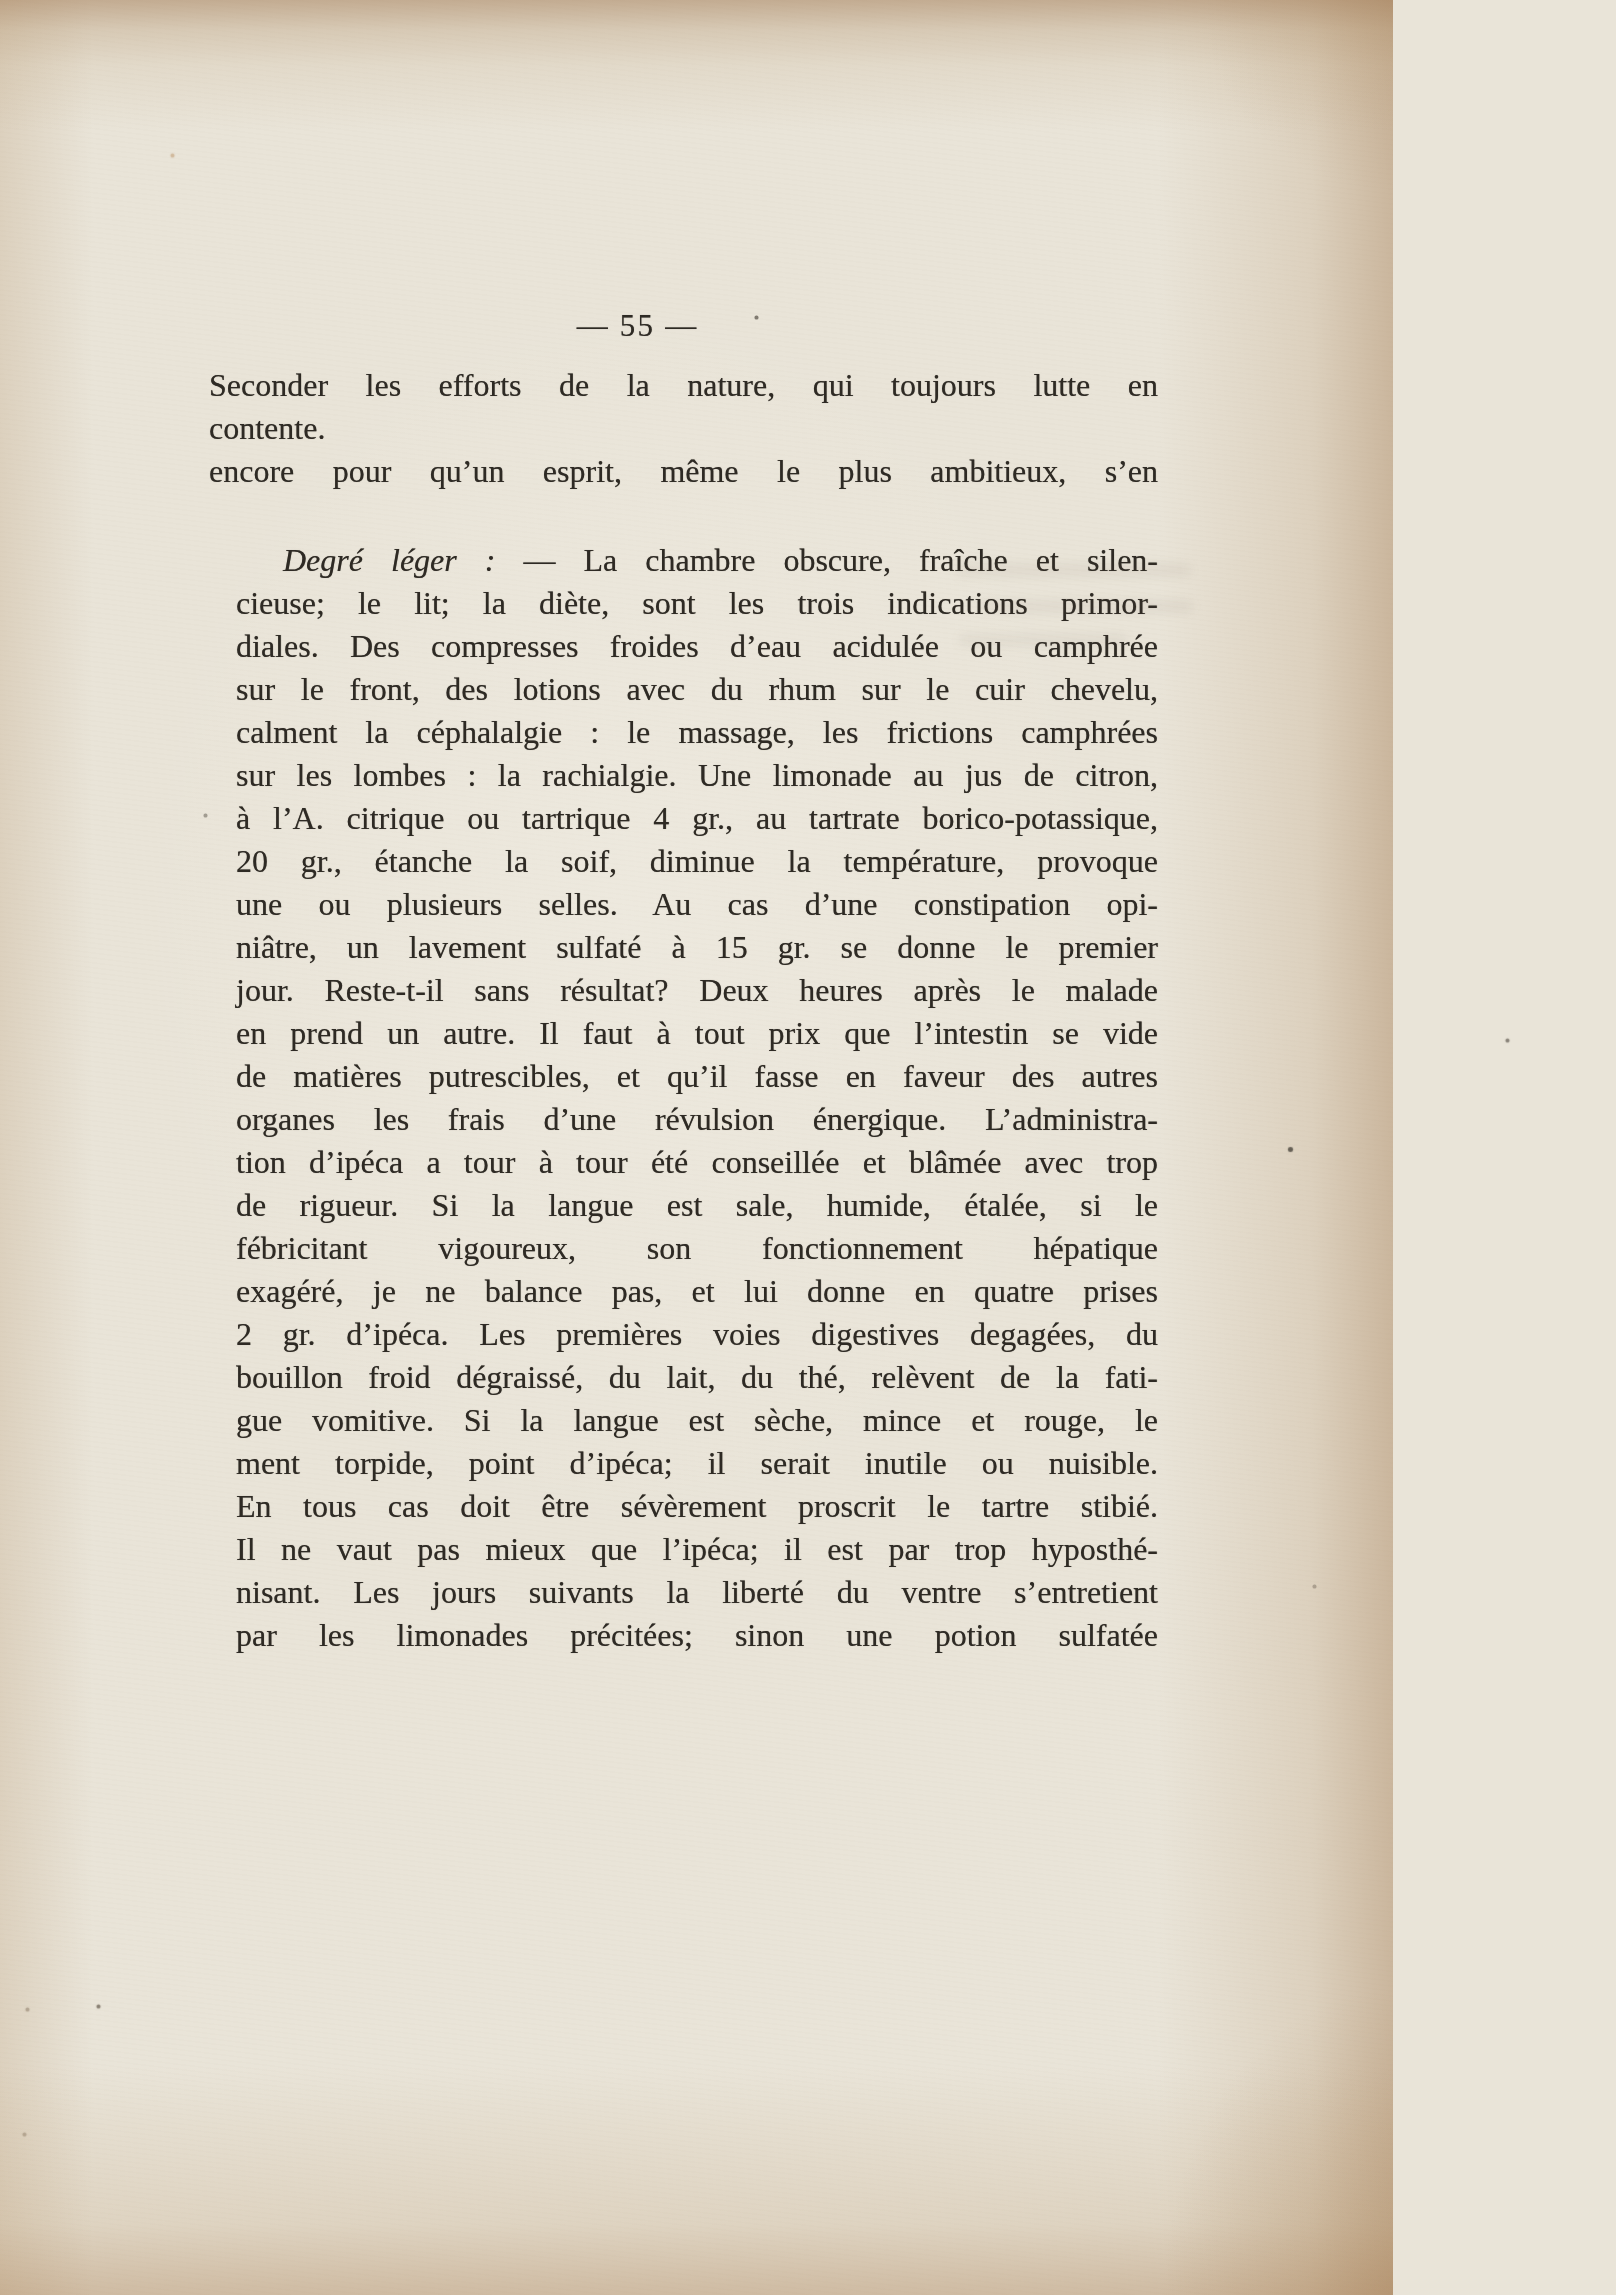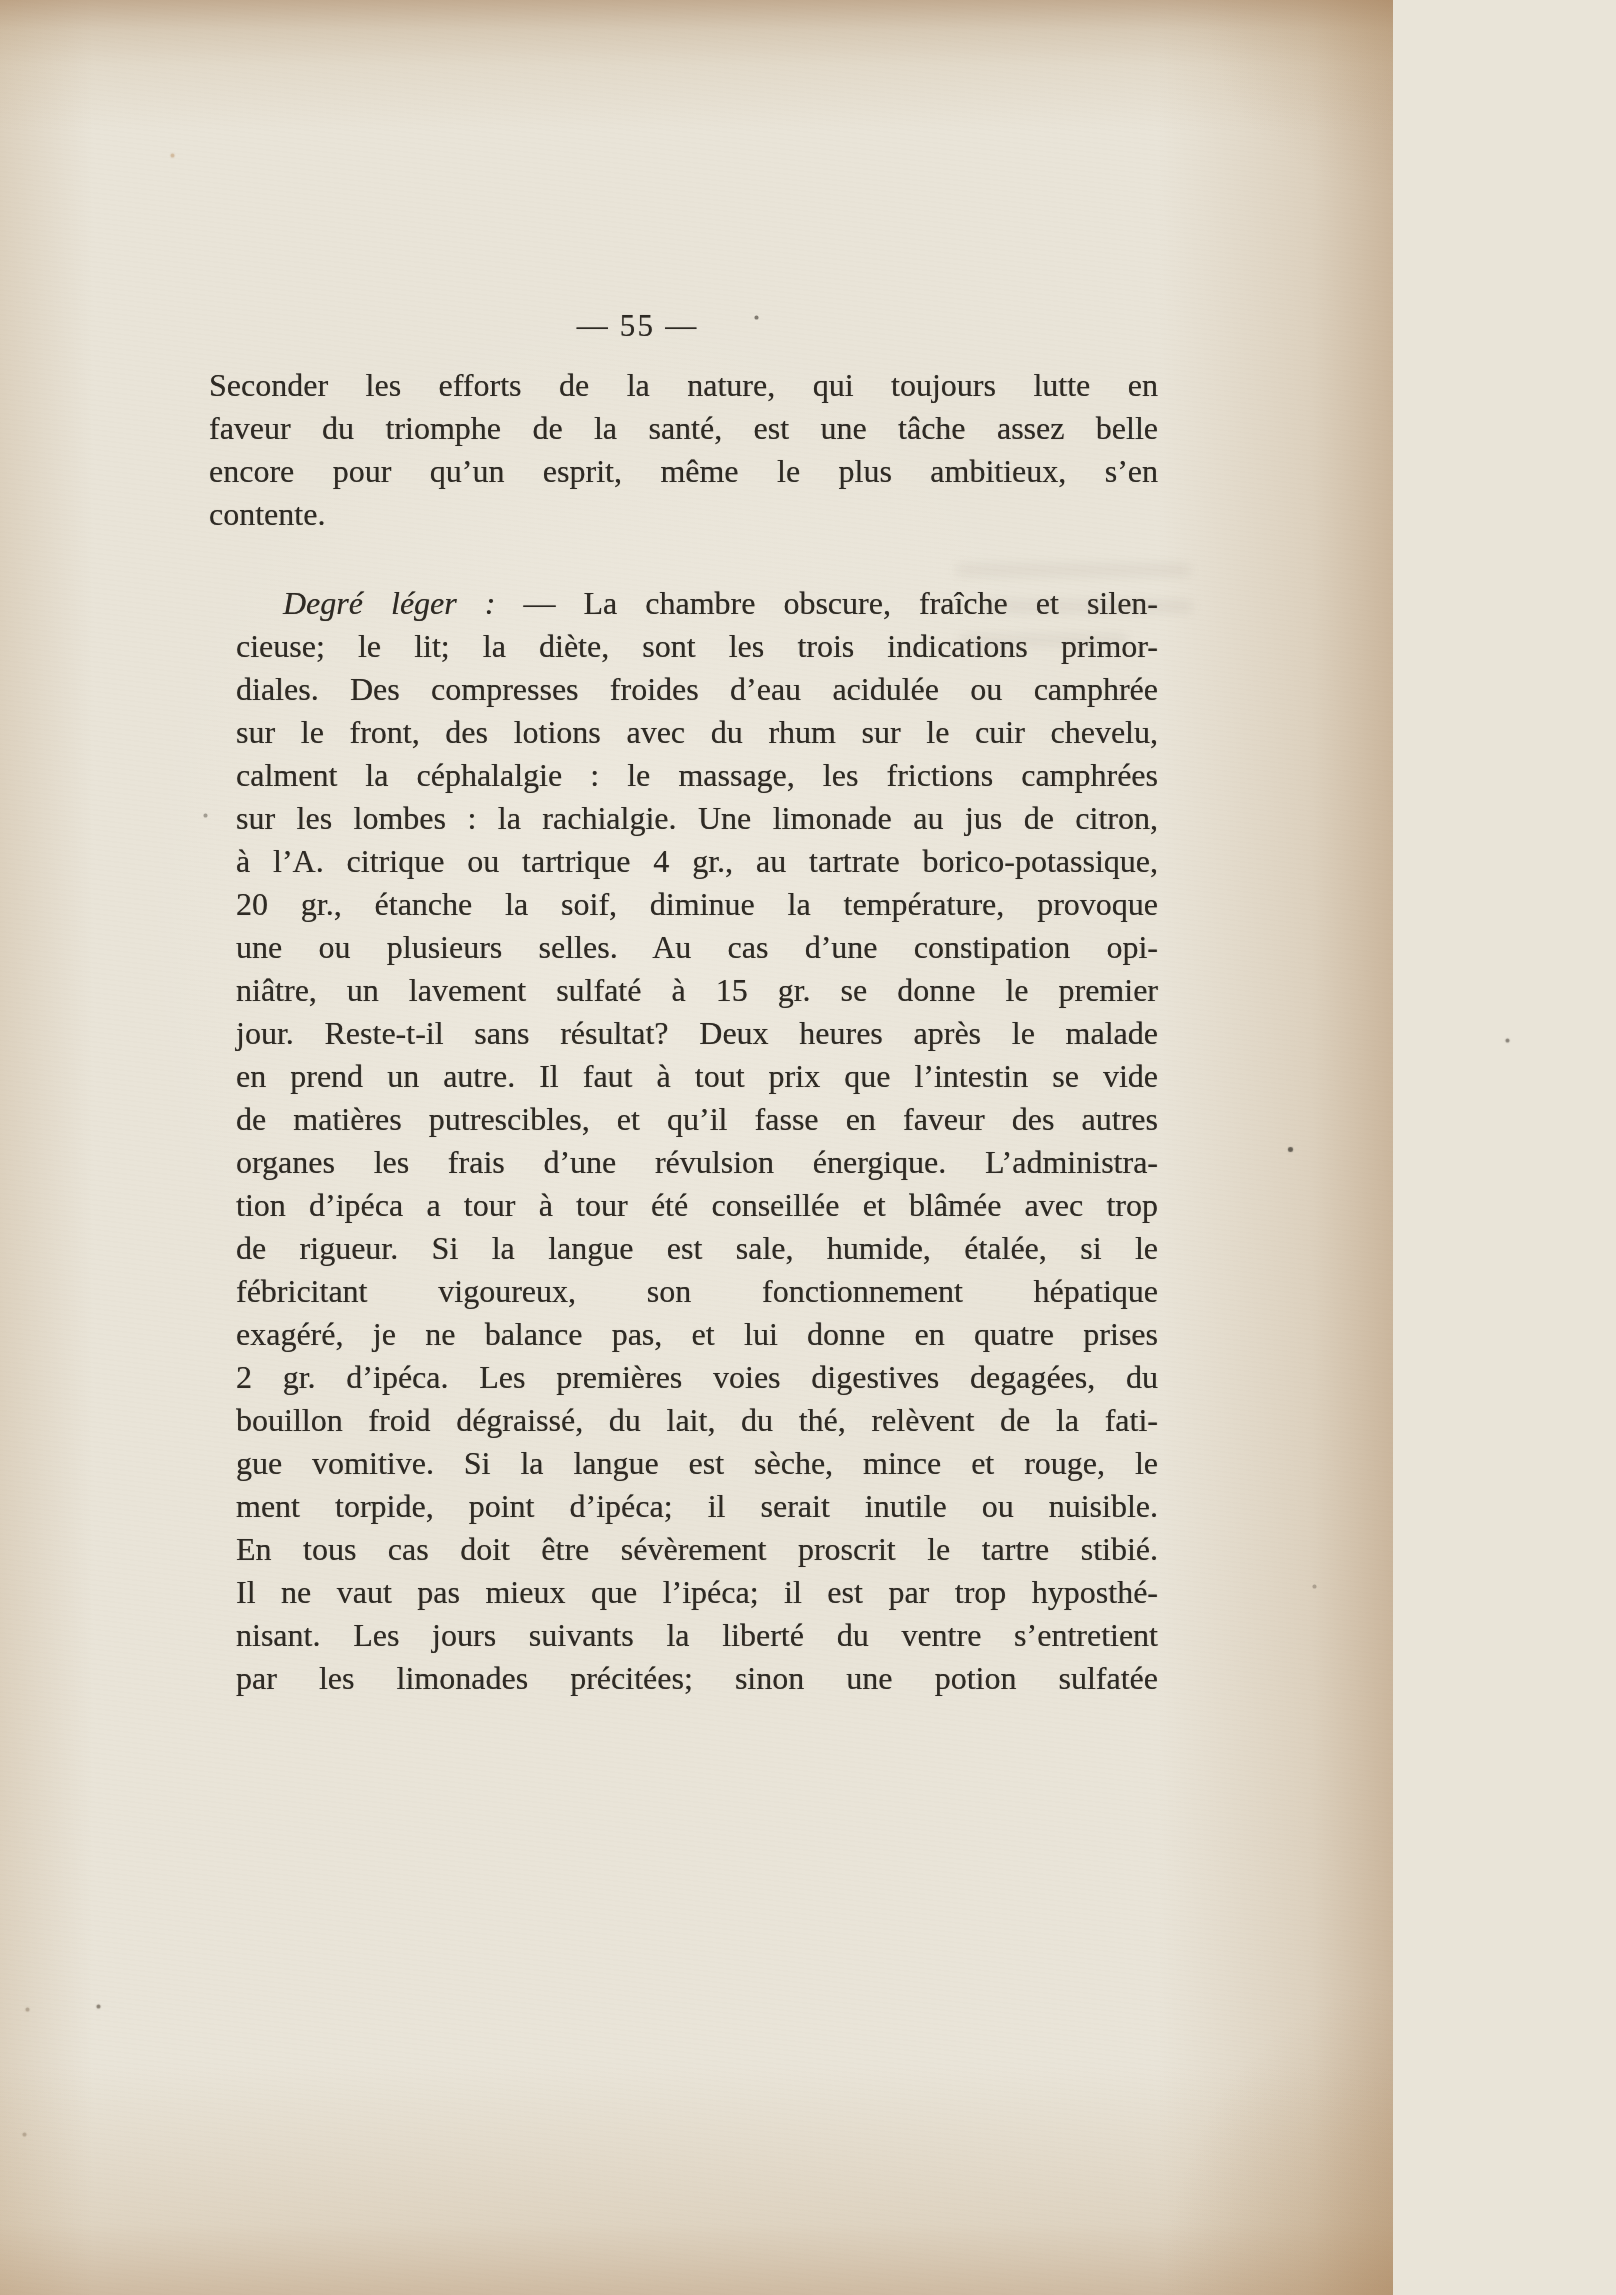--- a/index.html
+++ b/index.html
@@ -72,23 +72,22 @@
 </style>
 </head>
 <body>
 
 <div class="page">
   <div class="folio">— 55 —</div>
 
   <div class="text-block">
       <div class="paragraph">
         <div class="line">Seconder les efforts de la nature, qui toujours lutte en</div>
-        <div class="line">faveur du triomphe de la santé, est une tâche assez belle</div>
+        <div class="line ragged">contente.</div>
         <div class="line">encore pour qu’un esprit, même le plus ambitieux, s’en</div>
-        <div class="line ragged">contente.</div>
       </div>
       <div class="paragraph">
         <div class="line indent"><i>Degré léger :</i> — La chambre obscure, fraîche et silen-</div>
         <div class="line">cieuse; le lit; la diète, sont les trois indications primor-</div>
         <div class="line">diales. Des compresses froides d’eau acidulée ou camphrée</div>
         <div class="line">sur le front, des lotions avec du rhum sur le cuir chevelu,</div>
         <div class="line">calment la céphalalgie : le massage, les frictions camphrées</div>
         <div class="line">sur les lombes : la rachialgie. Une limonade au jus de citron,</div>
         <div class="line">à l’A. citrique ou tartrique 4 gr., au tartrate borico-potassique,</div>
         <div class="line">20 gr., étanche la soif, diminue la température, provoque</div>

